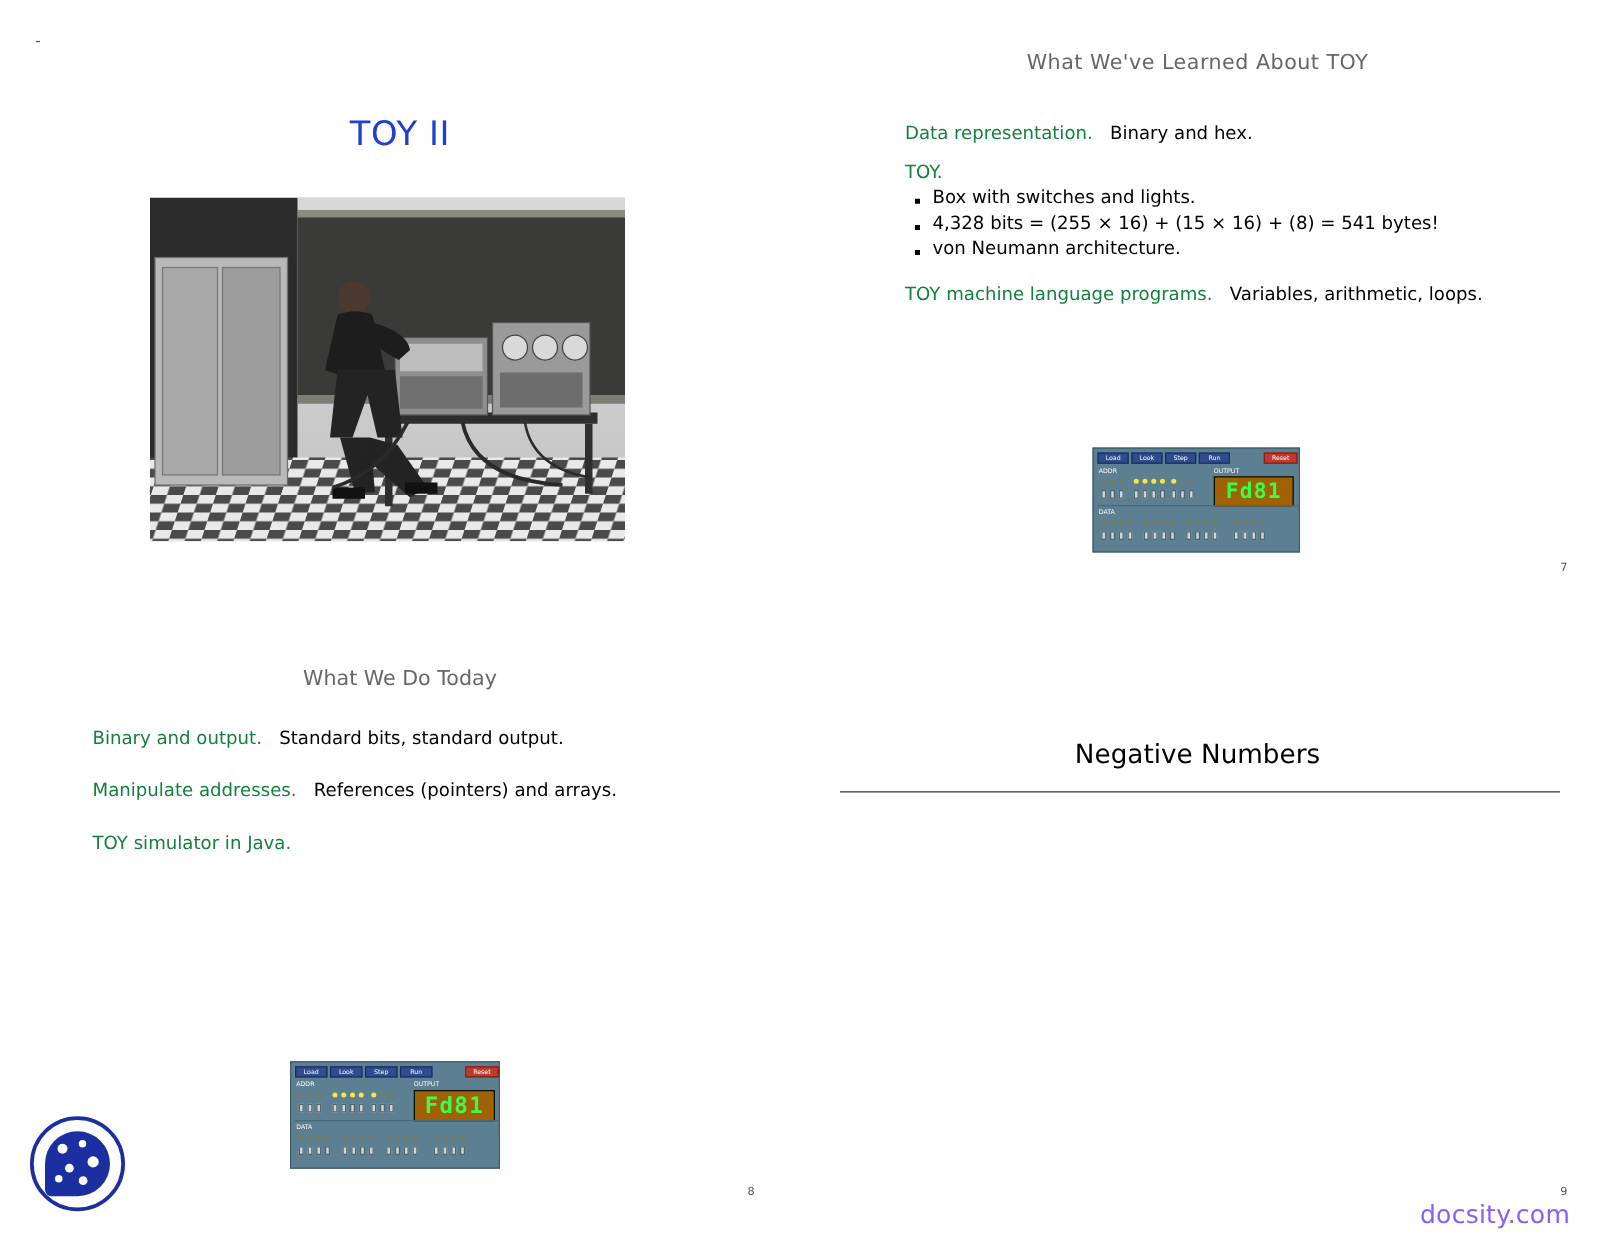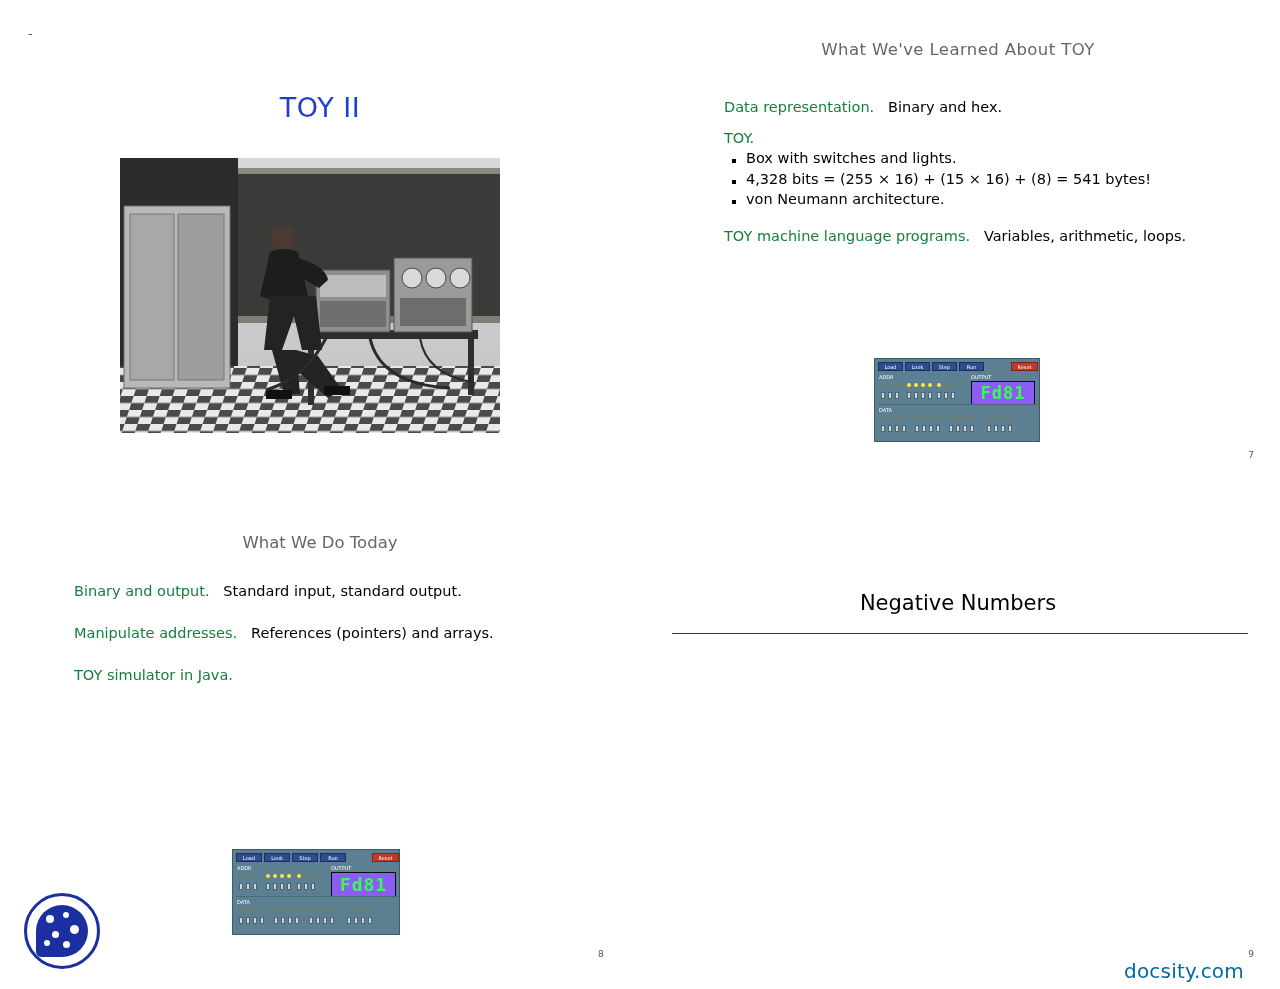--- a/index.html
+++ b/index.html
@@ -170,21 +170,21 @@
     box-sizing: border-box;
   }
   .toy-btn.reset { background: #c0392b; border-color: #7e2119; }
   .toy-label {
     position: absolute;
     color: #fff;
     font-size: 5px;
   }
   .lcd {
     position: absolute;
-    background: #8b5cf6;
+    background: #a16207;
     border: 1px solid #04110a;
     color: #35ff4b;
     font-family: "DejaVu Sans Mono", monospace;
     font-weight: bold;
     text-align: center;
     letter-spacing: 1px;
   }
   .led {
     position: absolute;
     width: 4px; height: 4px;
@@ -222,23 +222,23 @@
     background: #1b2fa0;
     border-radius: 50% 50% 50% 10%;
   }
   .chip {
     position: absolute;
     background: #fff;
     border-radius: 50%;
   }
   .docsity-word {
     position: absolute;
-    right: 36px; bottom: 6px;
+    right: 24px; bottom: 6px;
     font-size: 20px;
-    color: #0369a1;
+    color: #8b5cf6;
     letter-spacing: 0.2px;
   }
 </style>
 </head>
 <body>
 
 <div class="page">
 
   <div class="slide" id="slide-1">
     <div class="dash-mark">-</div>
@@ -405,21 +405,21 @@
     <div class="slide-num" style="right:14px; top:432px;">7</div>
   </div>
 
   <div class="slide" id="slide-3">
     <div class="slide3-title">What We Do Today</div>
 
     <div class="s3-body">
       <div class="para">
         <span class="lead">Binary and output.</span>
         &nbsp;
-        <span>Standard input, standard output.</span>
+        <span>Standard bits, standard output.</span>
       </div>
       <div class="para">
         <span class="lead">Manipulate addresses.</span>
         &nbsp;
         <span>References (pointers) and arrays.</span>
       </div>
       <div class="para">
         <span class="lead">TOY simulator in Java.</span>
       </div>
     </div>

